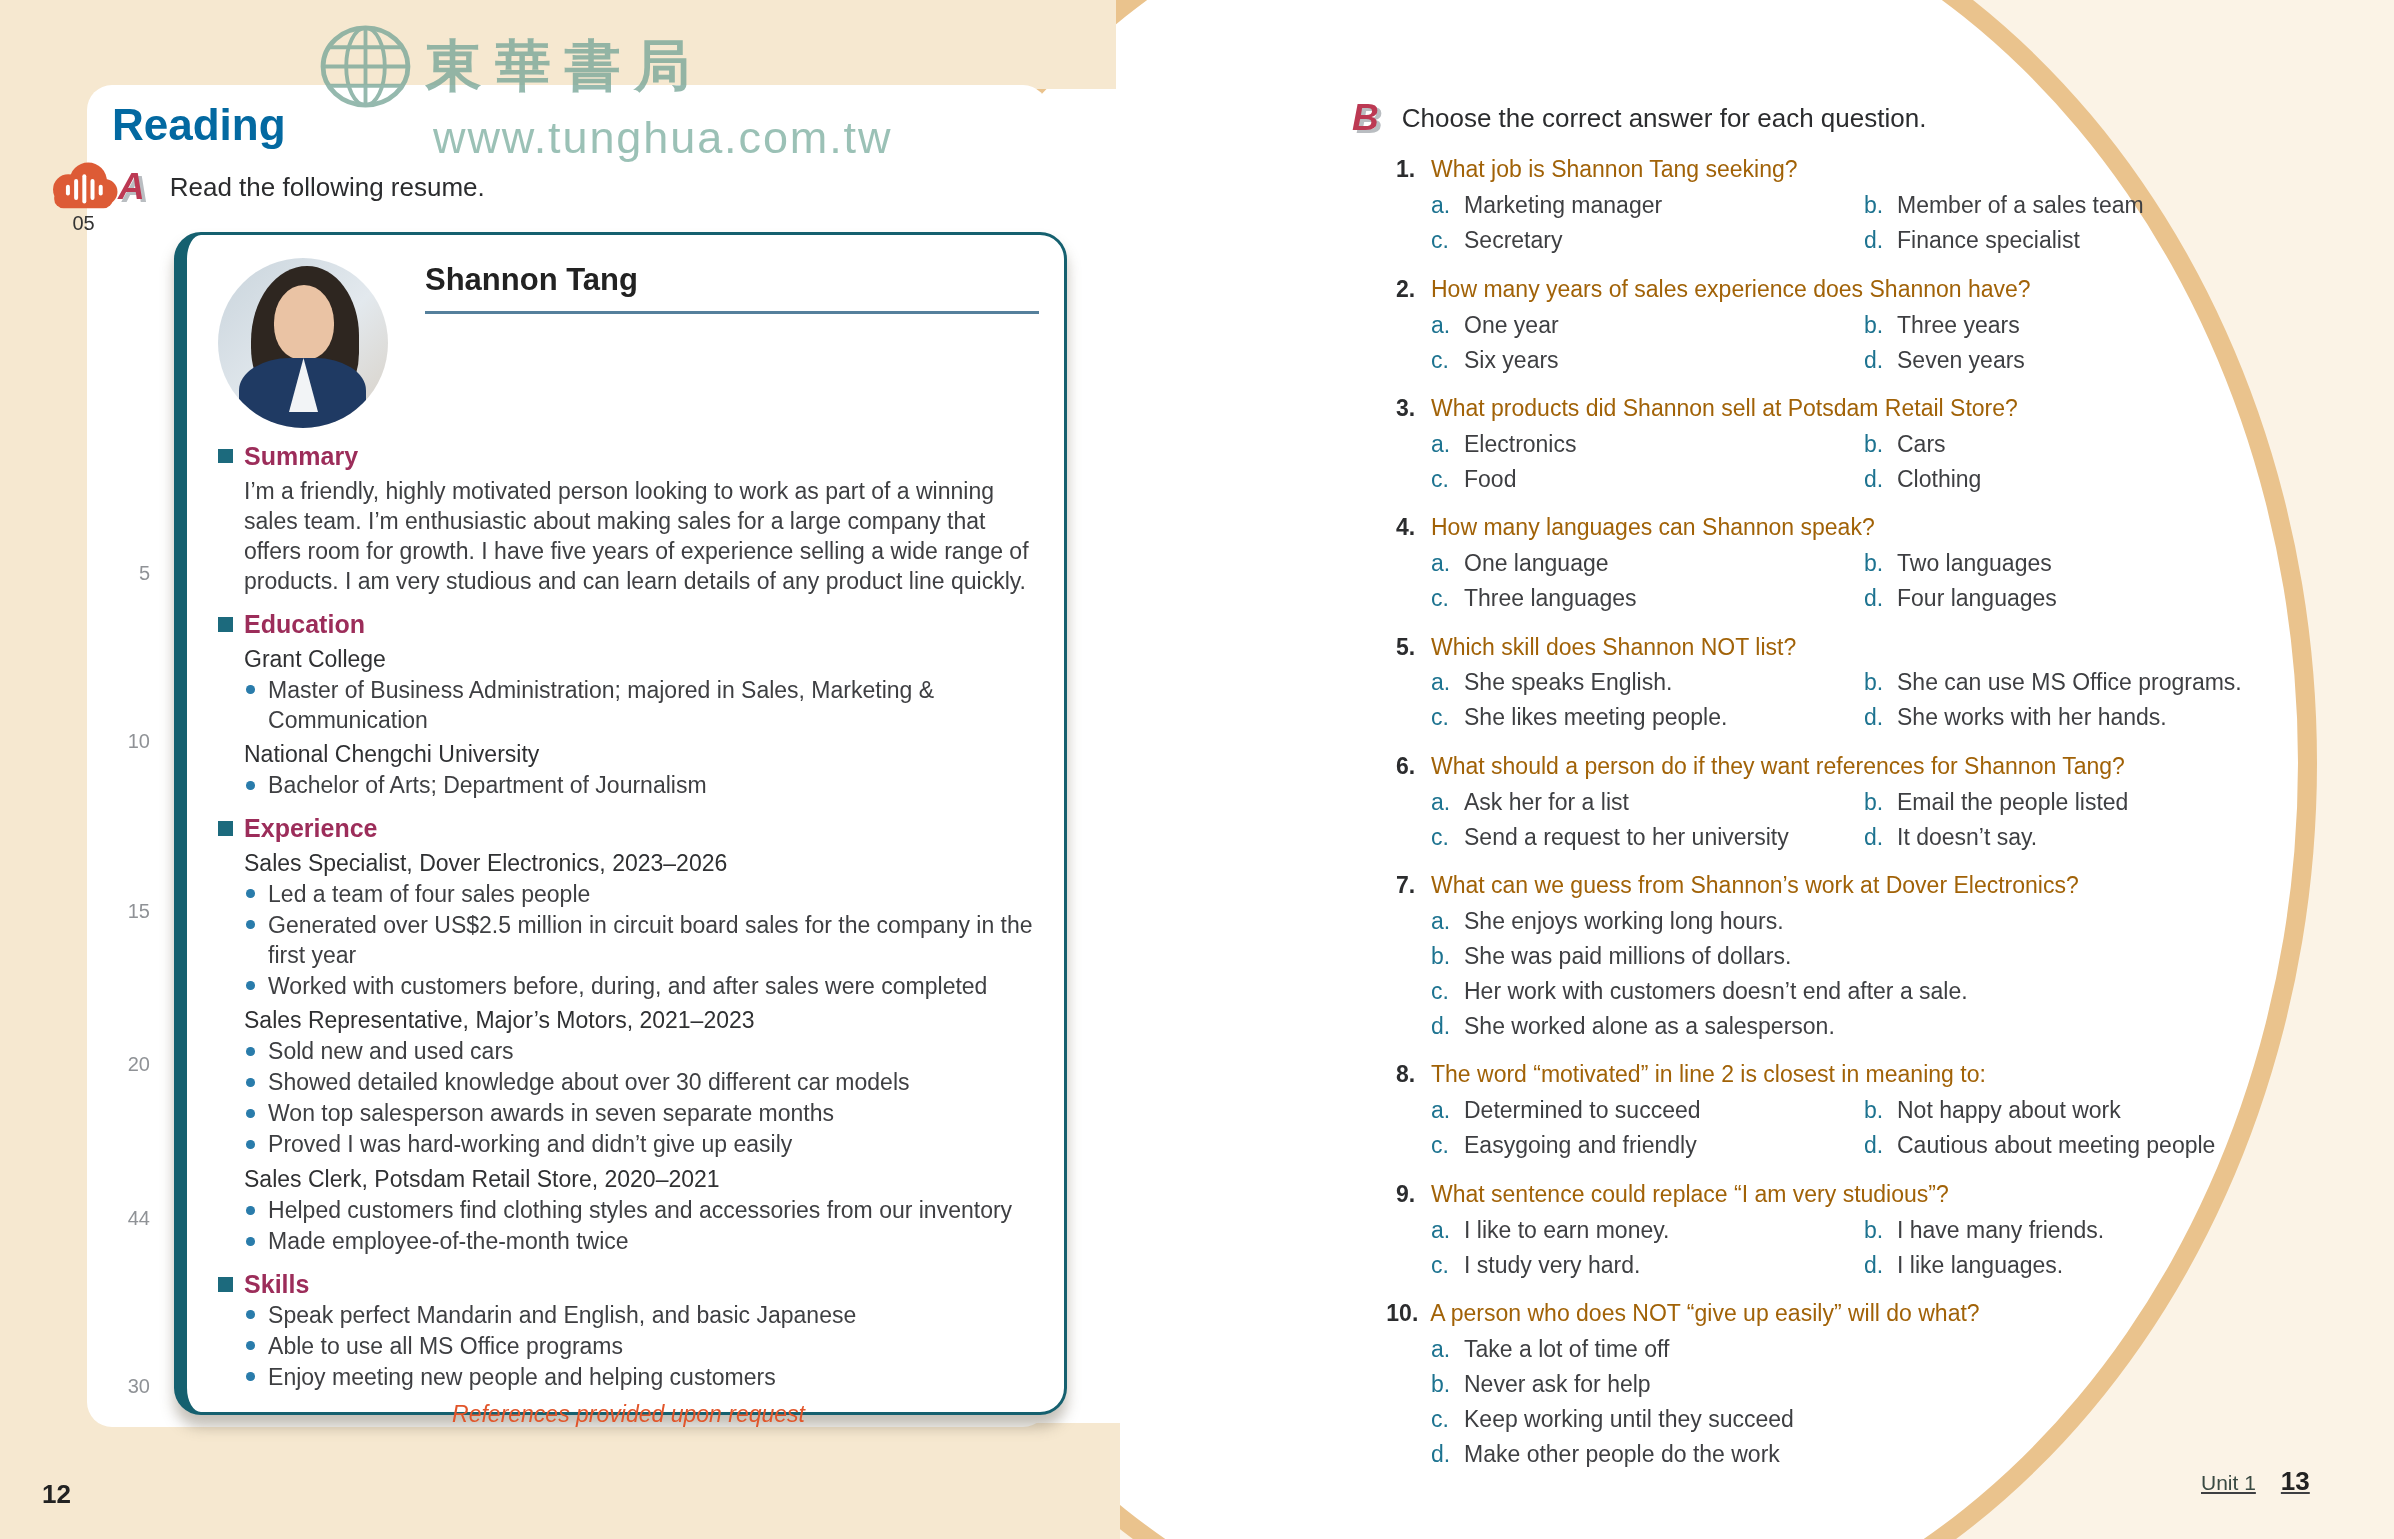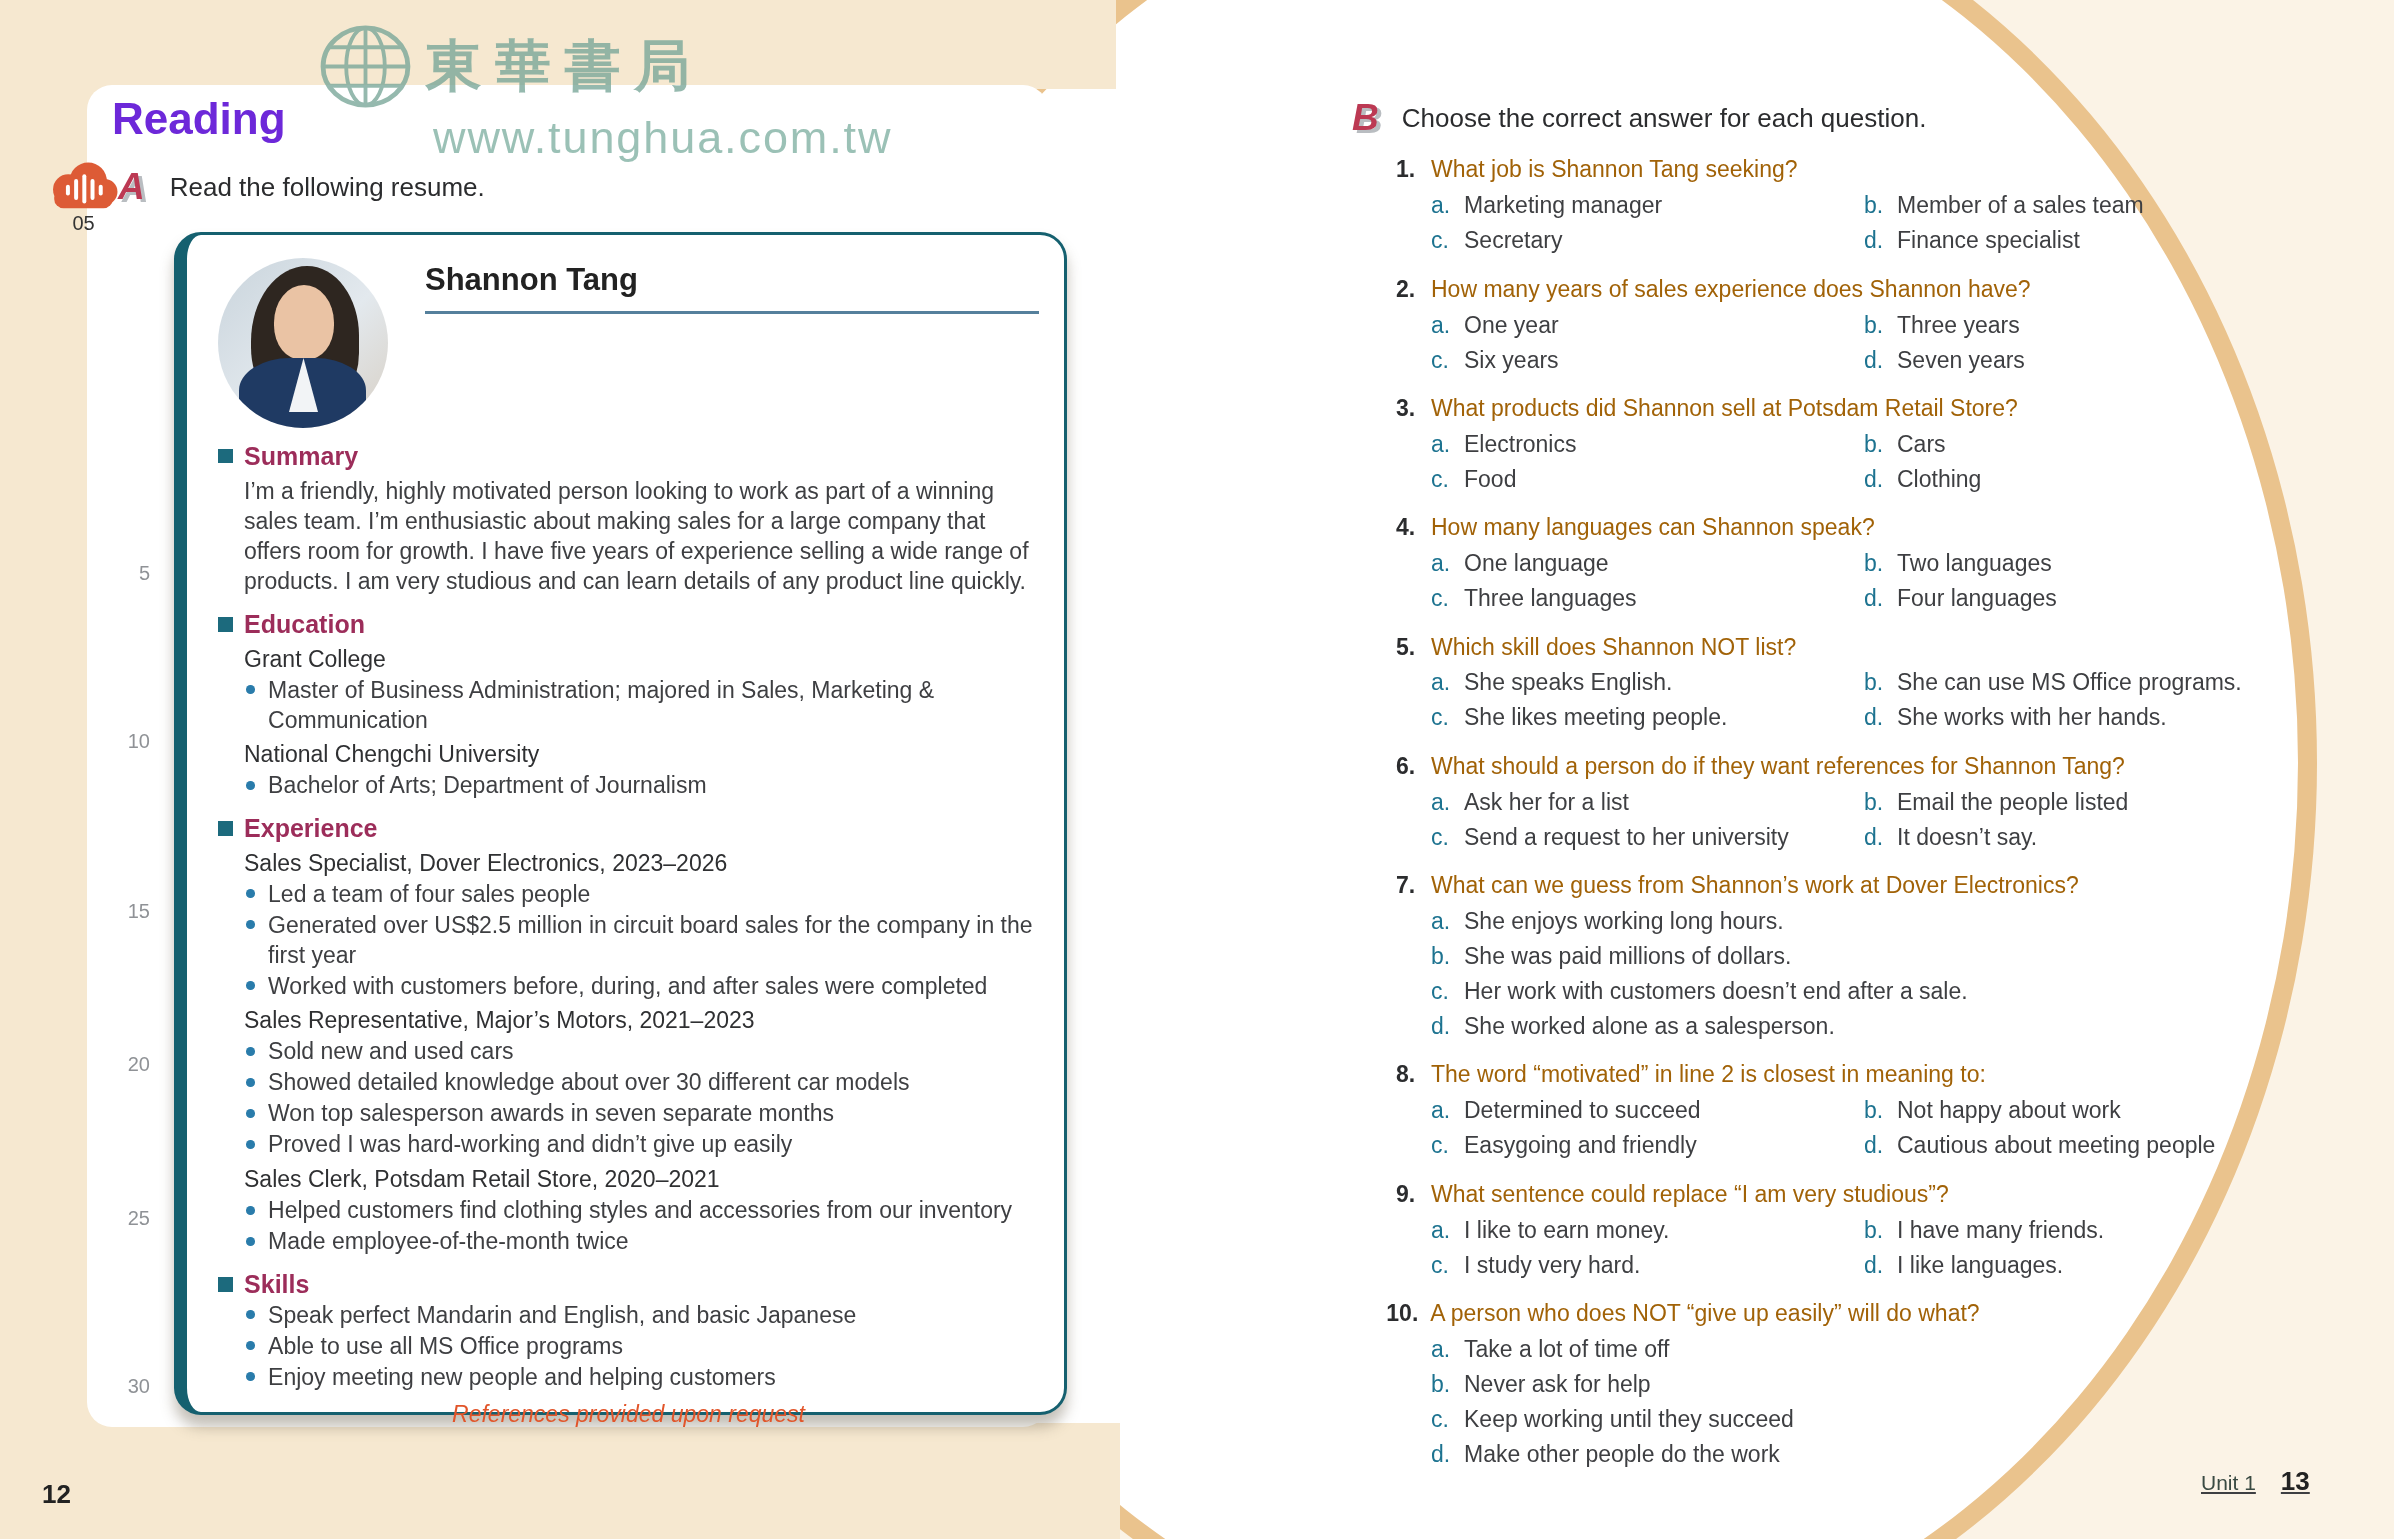--- a/index.html
+++ b/index.html
@@ -9,21 +9,21 @@
   .bg-left{position:absolute;left:0;top:0;width:1110px;height:1539px;background:#f6e8d0;}
   .bg-right{position:absolute;left:1110px;top:0;right:0;bottom:0;background:#fbf3e6;}
   .big-ellipse{position:absolute;left:772px;top:-154px;width:1545px;height:1834px;
                border-radius:50%;background:#fff;border:19.3px solid #eac38d;box-sizing:border-box;}
   .patch{position:absolute;background:#f6e8d0;}
   .patch-top{left:927px;top:0;width:189px;height:89px;}
   .patch-bottom{left:927px;top:1423px;width:193px;height:116px;}
   .left-panel{position:absolute;left:87px;top:85px;width:961px;height:1342px;background:#fff;
               border-radius:25px;}
   
-  .reading-title{position:absolute;left:112px;top:94px;font-size:44px;font-weight:bold;color:#6d28d9;}
+  .reading-title{position:absolute;left:112px;top:100px;font-size:44px;font-weight:bold;color:#0369a1;}
   .watermark{position:absolute;left:319px;top:25px;opacity:.8;display:flex;flex-direction:column;align-items:flex-start;}
   .wm-row{display:flex;align-items:center;gap:13.5px;}
   .wm-globe{width:93px;height:83px;}
   .wm-cn{font-size:56px;color:#7ba89a;letter-spacing:13.5px;font-weight:bold;
          font-family:"DejaVu Serif","Liberation Serif",serif;}
   .wm-url{font-size:45px;color:#83b2a4;margin-top:3.9px;margin-left:114px;letter-spacing:1.9px;text-align:right;}
   .audio-badge{position:absolute;left:42px;top:160px;width:83px;text-align:center;}
   .audio-badge svg{display:block;margin:0 auto;}
   .audio-num{font-size:20px;color:#333;margin-top:0px;}
   .ab-label{font-size:37px;font-weight:bold;font-style:italic;color:#bc3953;
@@ -121,21 +121,21 @@
 
   <div class="instr-a">
     <span class="ab-label">A</span>
     <span class="instr-text">Read the following resume.</span>
   </div>
 
   <div class="line-num" style="top:562px">5</div>
   <div class="line-num" style="top:730px">10</div>
   <div class="line-num" style="top:900px">15</div>
   <div class="line-num" style="top:1053px">20</div>
-  <div class="line-num" style="top:1207px">25</div>
+  <div class="line-num" style="top:1207px">44</div>
   <div class="line-num" style="top:1375px">30</div>
 
   <div class="card">
     <div class="cv-header">
       <div class="avatar">
         <div class="hair"></div>
           <div class="face"></div>
           <div class="suit"></div>
           <div class="shirt"></div>
       </div>

